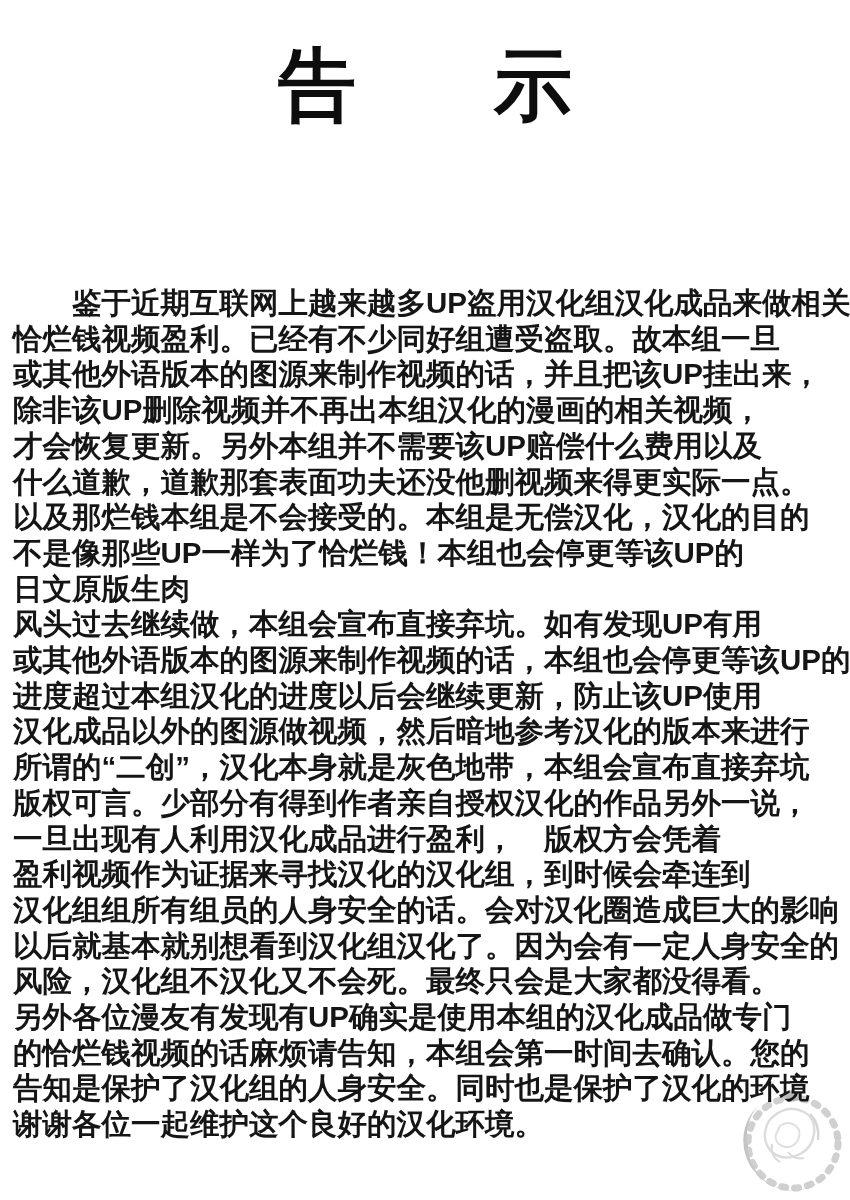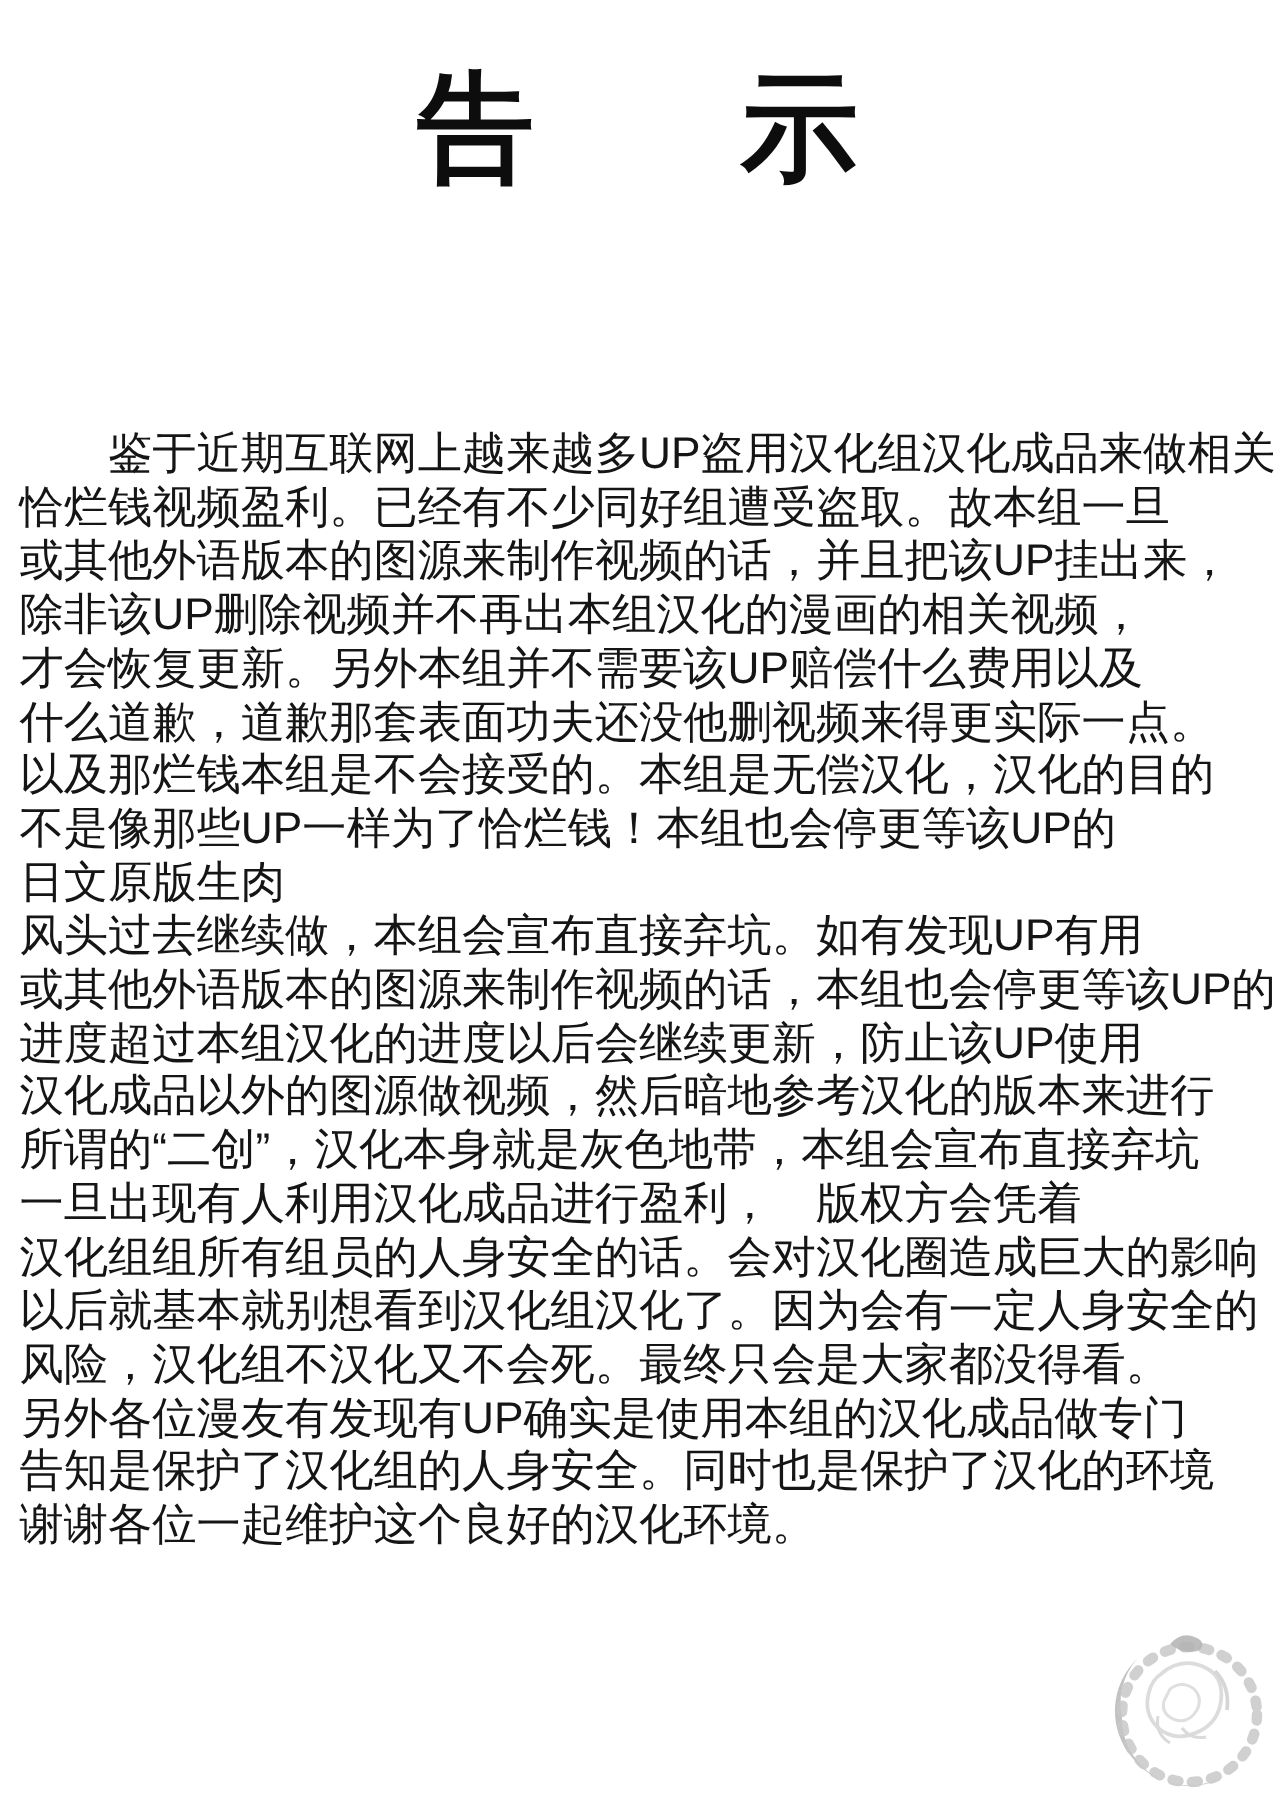--- a/index.html
+++ b/index.html
@@ -35,21 +35,21 @@
     z-index: 2;
     margin: 0;
   }
   .notice {
     position: absolute;
     top: 285px;
     left: 13px;
     width: 837px;
     font-size: 29.5px;
     line-height: 35.7px;
-    font-weight: 400;
+    font-weight: 700;
     color: #151515;
     z-index: 1;
   }
   .notice .line {
     white-space: pre;
   }
   .notice .line:first-child {
     text-indent: 2em;
   }
   .watermark {
@@ -80,25 +80,28 @@
       <div class="line">才会恢复更新。另外本组并不需要该UP赔偿什么费用以及</div>
       <div class="line">什么道歉，道歉那套表面功夫还没他删视频来得更实际一点。</div>
       <div class="line">以及那烂钱本组是不会接受的。本组是无偿汉化，汉化的目的</div>
       <div class="line">不是像那些UP一样为了恰烂钱！本组也会停更等该UP的</div>
       <div class="line">日文原版生肉</div>
       <div class="line">风头过去继续做，本组会宣布直接弃坑。如有发现UP有用</div>
       <div class="line">或其他外语版本的图源来制作视频的话，本组也会停更等该UP的</div>
       <div class="line">进度超过本组汉化的进度以后会继续更新，防止该UP使用</div>
       <div class="line">汉化成品以外的图源做视频，然后暗地参考汉化的版本来进行</div>
       <div class="line">所谓的“二创”，汉化本身就是灰色地带，本组会宣布直接弃坑</div>
+      <div class="line">版权可言。少部分有得到作者亲自授权汉化的作品另外一说，</div>
       <div class="line">一旦出现有人利用汉化成品进行盈利，　版权方会凭着</div>
+      <div class="line">盈利视频作为证据来寻找汉化的汉化组，到时候会牵连到</div>
       <div class="line">汉化组组所有组员的人身安全的话。会对汉化圈造成巨大的影响，</div>
       <div class="line">以后就基本就别想看到汉化组汉化了。因为会有一定人身安全的</div>
       <div class="line">风险，汉化组不汉化又不会死。最终只会是大家都没得看。</div>
       <div class="line">另外各位漫友有发现有UP确实是使用本组的汉化成品做专门</div>
+      <div class="line">的恰烂钱视频的话麻烦请告知，本组会第一时间去确认。您的</div>
       <div class="line">告知是保护了汉化组的人身安全。同时也是保护了汉化的环境</div>
       <div class="line">谢谢各位一起维护这个良好的汉化环境。</div>
     </div>
 
   <svg class="watermark" viewBox="0 0 130 144" xmlns="http://www.w3.org/2000/svg">
 
     <path d="M 36 50
              A 45 45 0 0 0 26 89
              A 45 45 0 0 0 96 127
              A 48 48 0 0 1 33 116

